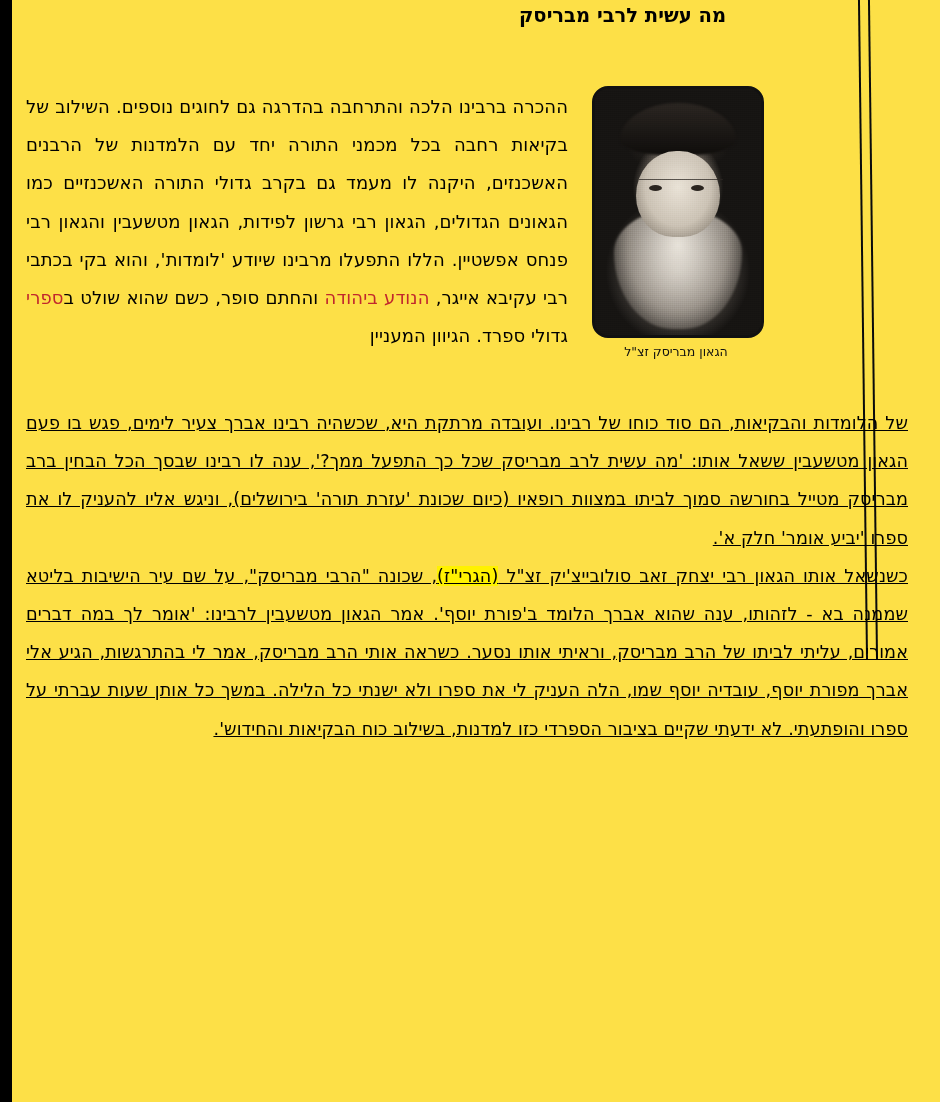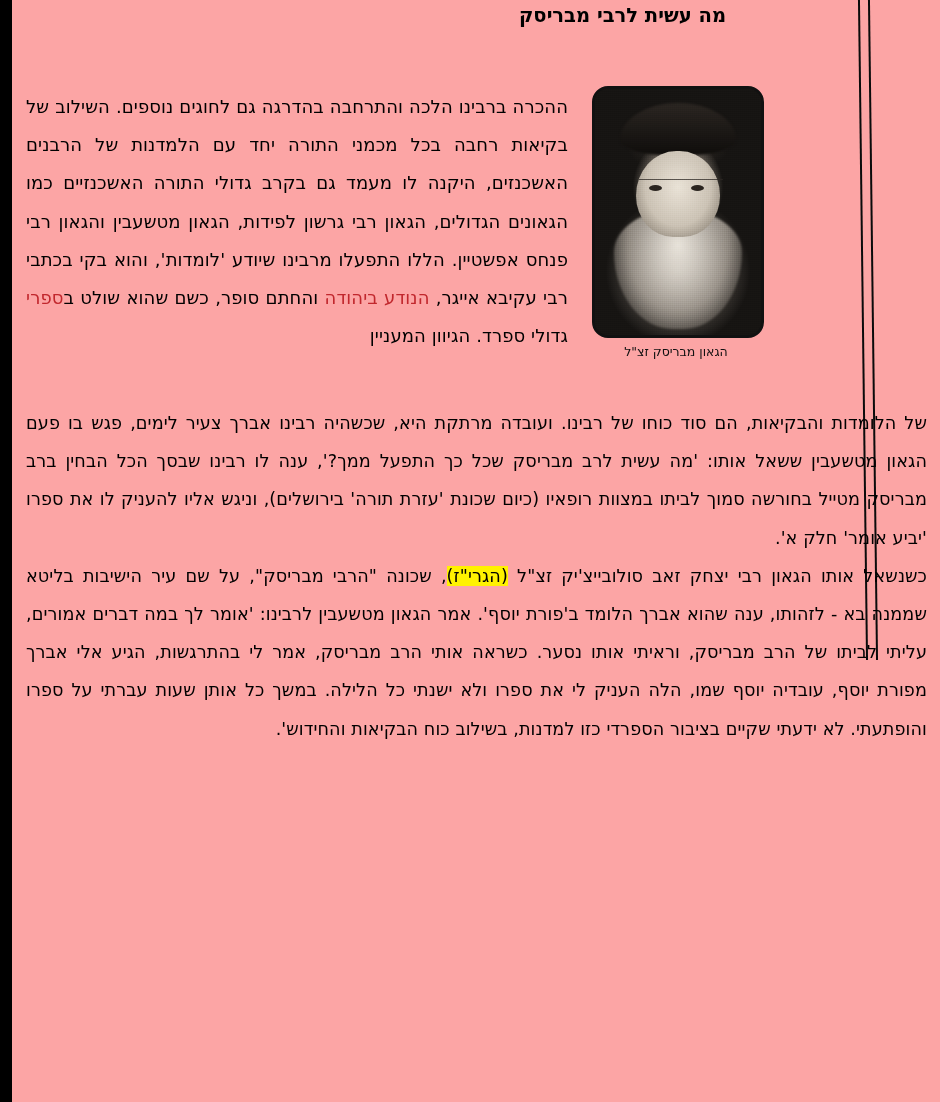--- a/index.html
+++ b/index.html
@@ -12,21 +12,21 @@
     height: 1102px;
     position: relative;
     font-family: "DejaVu Sans", sans-serif;
     overflow: hidden;
   }
 
   
   #page {
     position: absolute;
     inset: 0;
-    background: #fca5a5;
+    background: #fde047;
   }
 
   
   .gutter-bar {
     position: absolute;
     left: 0;
     top: 0;
     width: 12px;
     height: 1102px;
     background: #000;
@@ -153,30 +153,31 @@
     font-family: "DejaVu Sans", sans-serif;
     font-size: 18px;
     line-height: 38.2px;
     color: #000;
     letter-spacing: 0.1px;
   }
 
   .wide-text {
     position: absolute;
     top: 404px;
-    right: 13px;
+    right: 32px;
     left: 26px;
     direction: rtl;
     text-align: justify;
     text-align-last: right;
     font-family: "DejaVu Sans", sans-serif;
     font-size: 17.6px;
     line-height: 38.2px;
     color: #000;
     letter-spacing: 0.1px;
+    text-decoration: underline;
   }
 
   .red { color: #c1272d; }
   .hl  { background: #fff200; }
 
   .para + .para { margin-top: 0; }
 </style>
 </head>
 <body>
 

